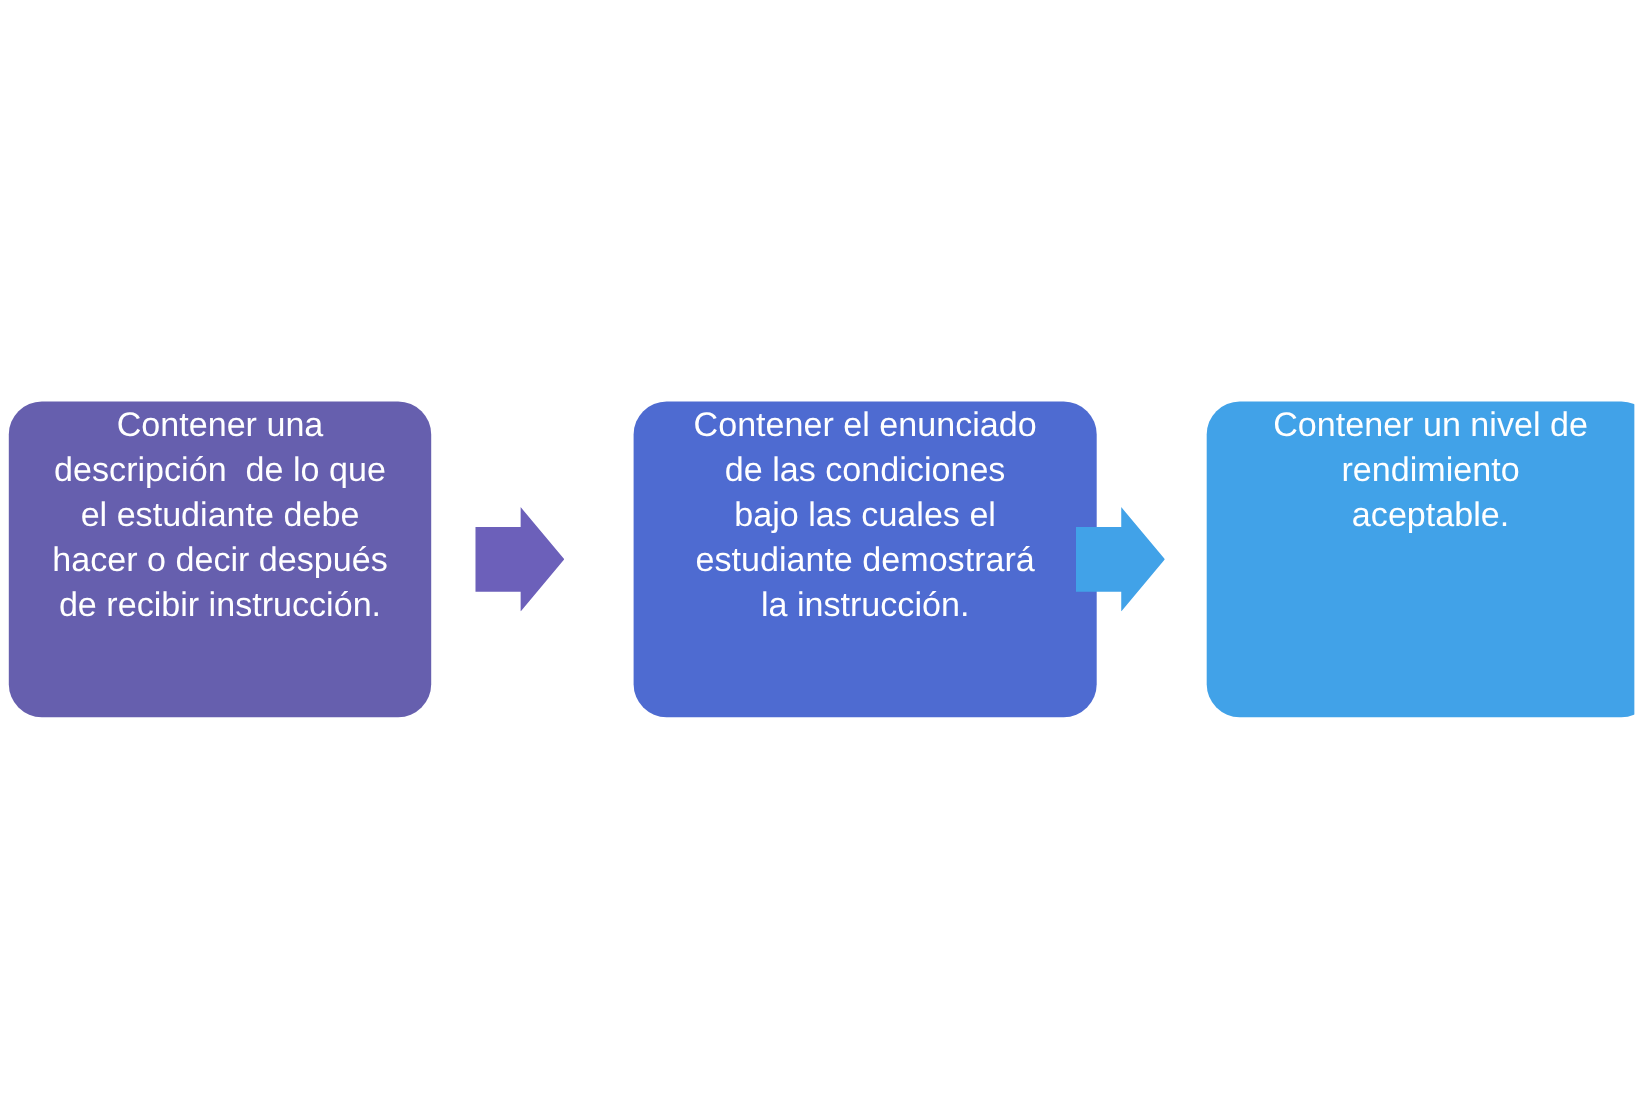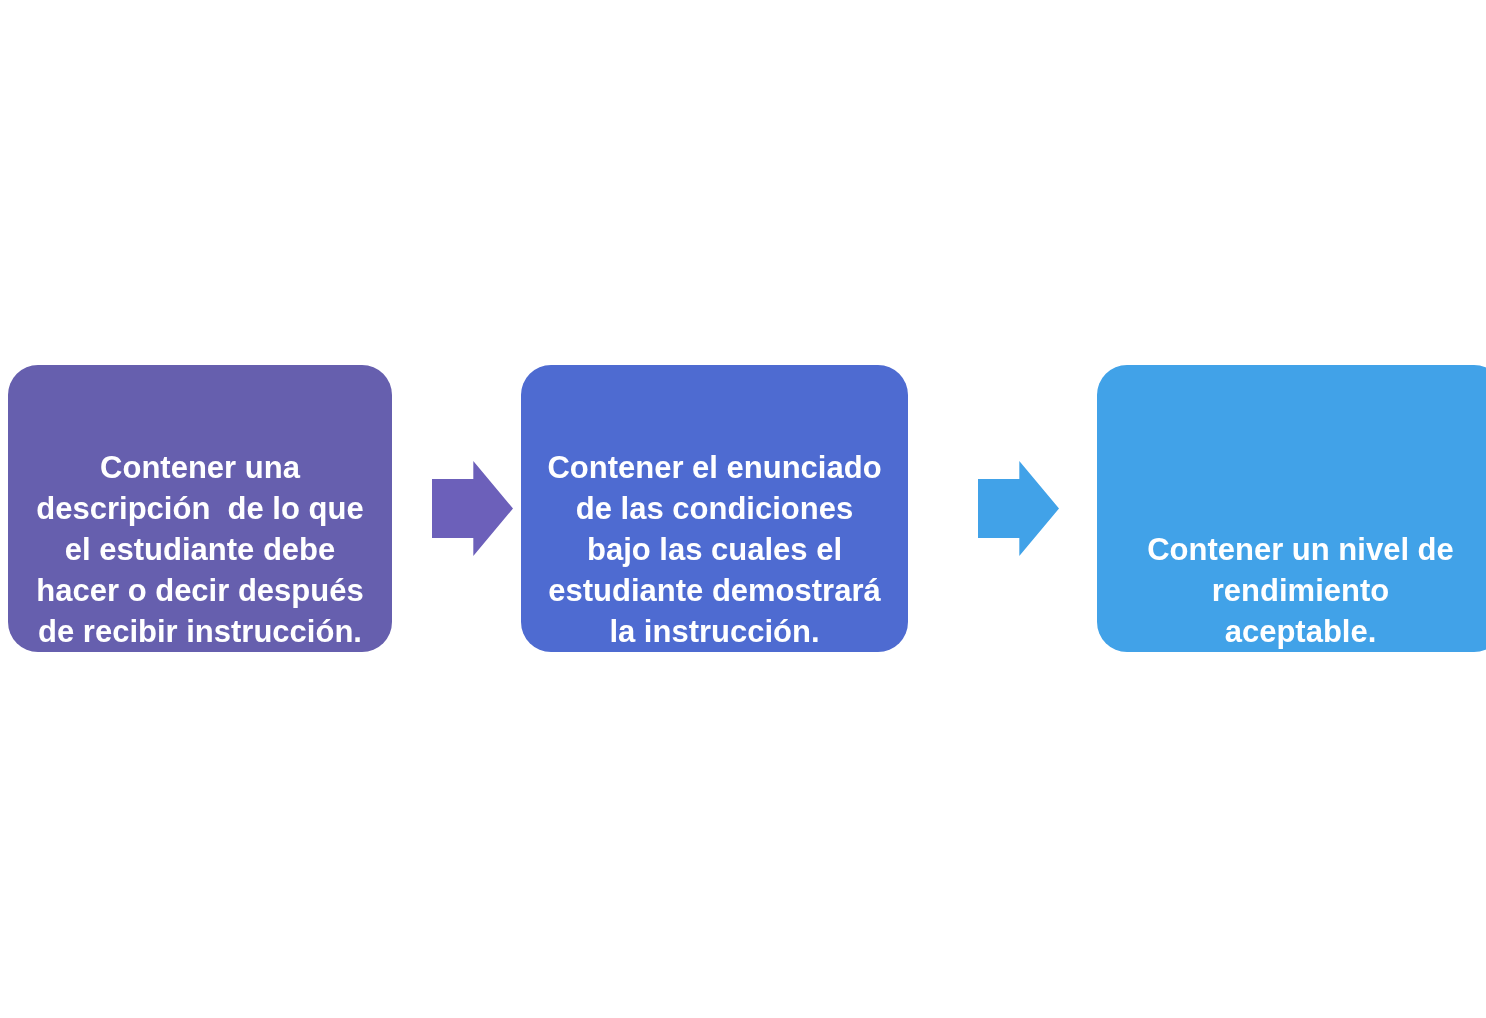--- a/index.html
+++ b/index.html
@@ -14,34 +14,34 @@
     background: #ffffff;
     overflow: hidden;
     font-family: "Liberation Sans", sans-serif;
   }
   .box {
     position: absolute;
     top: 365px;
     height: 287px;
     border-radius: 30px;
     display: flex;
-    align-items: flex-end;
+    align-items: flex-start;
     justify-content: center;
     text-align: center;
     font-size: 31px;
     line-height: 41px;
-    font-weight: 700;
+    font-weight: 400;
     box-sizing: border-box;
     padding: 0 24px;
   }
   .box-text {
     white-space: pre-wrap;
   }
   .box1 { left: 8px;    width: 384px; }
-  .box2 { left: 521px;  width: 387px; }
+  .box2 { left: 576px;  width: 421px; }
   .box3 { left: 1097px; width: 407px; }
   .arrow {
     position: absolute;
     top: 461px;
     width: 81px;
     height: 95px;
     clip-path: polygon(0 19%, 51% 19%, 51% 0, 100% 50%, 51% 100%, 51% 81%, 0 81%);
   }
   .arrow1 { left: 432px; }
   .arrow2 { left: 978px; }

